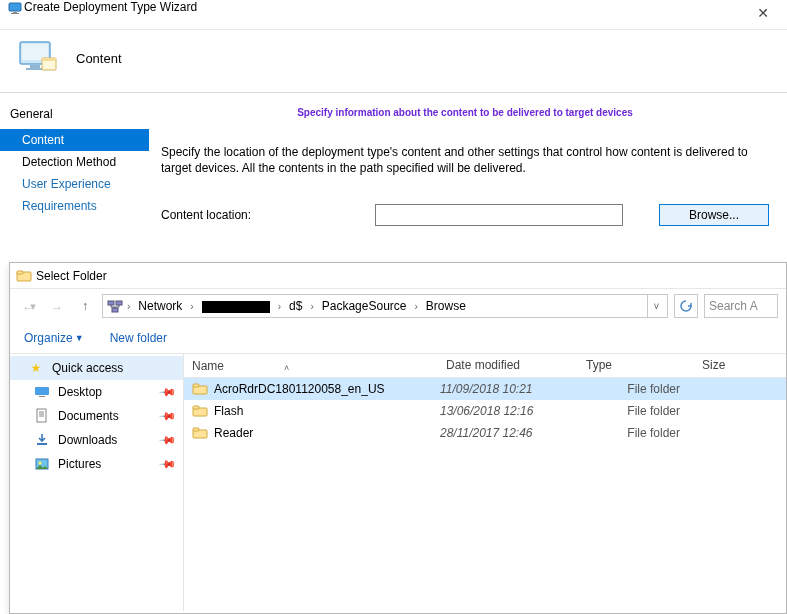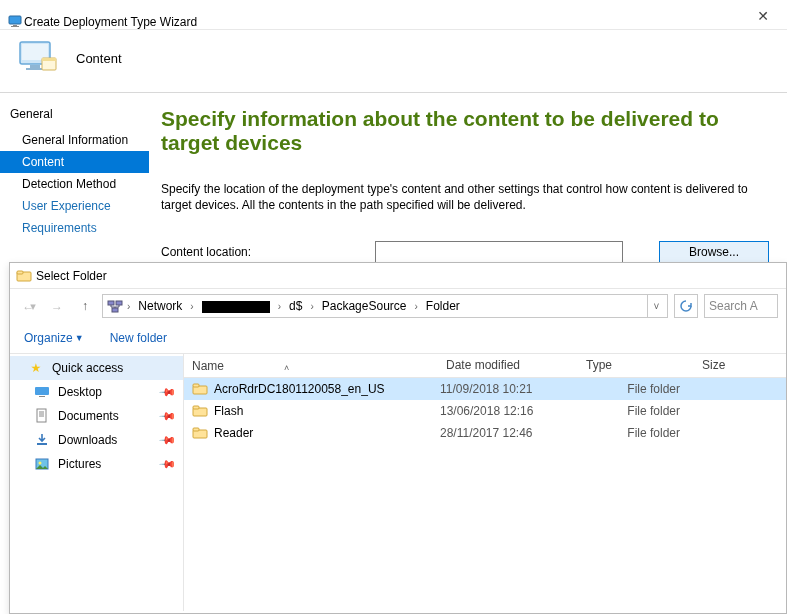--- a/index.html
+++ b/index.html
@@ -17,21 +17,21 @@
   
   .wizard {
     position: absolute;
     left: 0; top: 0;
     width: 787px; height: 614px;
     background: #fff;
   }
   .wizard-titlebar {
     height: 30px;
     display: flex;
-    align-items: flex-end;
+    align-items: flex-start;
     padding: 0 4px 0 8px;
     border-bottom: 1px solid #e8e8e8;
   }
   .wizard-title { flex: 1; font-size: 12px; }
   .wizard-close {
     width: 40px; height: 26px;
     display: flex; align-items: center; justify-content: center;
     color: #444; font-size: 14px;
   }
   .wizard-header {
@@ -58,23 +58,24 @@
     background: #0178d7;
     color: #fff;
   }
   .nav-past { color: #000; }
   .nav-future { color: #1a6fb5; }
   .main {
     flex: 1;
     padding: 14px 18px 0 12px;
   }
   .main-heading {
-    color: #4d7c0f;
-    font-size: 21px;
+    color: #6d28d9;
+    font-size: 10px;
     margin: 0 0 26px 0;
+    text-align: center;
   }
   .main-desc {
     font-size: 12px;
     line-height: 1.35;
     margin-bottom: 28px;
   }
   .field-row {
     display: flex;
     align-items: center;
     position: relative;
@@ -219,21 +220,21 @@
   .col-type { width: 116px; }
   .col-size { flex: 1; }
   .sort-ind { font-size: 9px; color: #666; }
   .list-row {
     display: flex; height: 22px; align-items: center;
     font-size: 12px;
   }
   .list-row.selected { background: #cde8ff; }
   .cell { padding: 0 8px; }
   .cell-name { width: 248px; display: flex; align-items: center; gap: 6px; }
-  .cell-date { width: 140px; color: #555; }
+  .cell-date { width: 140px; color: #555; font-style: italic; }
   .cell-type { width: 116px; color: #555; text-align: right; }
   .cell-size { flex: 1; color: #555; }
 
   
   .ico { width: 16px; height: 16px; display: inline-flex; align-items: center; justify-content: center; }
   .ico svg { display:block; }
 </style>
 </head>
 <body>
 
@@ -260,21 +261,20 @@
         <rect x="24" y="18" width="14" height="12" rx="1" fill="#fff7da" stroke="#d4b55e"></rect>
         <rect x="24" y="18" width="14" height="3" fill="#f3dd94"></rect>
       </svg>
     </span>
     <span class="wizard-step-label">Content</span>
   </div>
 
   <div class="wizard-body">
     <div class="nav">
       <div class="nav-root">General</div>
-      <div class="nav-item nav-past">General Information</div>
       <div class="nav-item active">Content</div>
       <div class="nav-item nav-past">Detection Method</div>
       <div class="nav-item nav-future">User Experience</div>
       <div class="nav-item nav-future">Requirements</div>
     </div>
 
     <div class="main">
       <h1 class="main-heading">Specify information about the content to be delivered to target devices</h1>
       <div class="main-desc">Specify the location of the deployment type's content and other settings that control how content is delivered to target devices. All the contents in the path specified will be delivered.</div>
       <div class="field-row">
@@ -313,21 +313,21 @@
       </span>
       <span class="crumb-sep">›</span>
       <span class="crumb">Network</span>
       <span class="crumb-sep">›</span>
       <span class="crumb"><span class="crumb-redact"></span></span>
       <span class="crumb-sep">›</span>
       <span class="crumb">d$</span>
       <span class="crumb-sep">›</span>
       <span class="crumb">PackageSource</span>
       <span class="crumb-sep">›</span>
-      <span class="crumb">Folder</span>
+      <span class="crumb">Browse</span>
       <span style="flex:1"></span>
       <span class="addr-drop">˅</span>
     </div>
     <div class="addr-refresh">
       <svg width="14" height="14" viewBox="0 0 14 14">
           <path d="M7 2 a5 5 0 1 0 5 5" fill="none" stroke="#4688c8" stroke-width="1.5"></path>
           <path d="M12 4 l0 3 l-3 0" fill="none" stroke="#4688c8" stroke-width="1.5"></path>
         </svg>
     </div>
     <div class="search-box">Search A</div>

